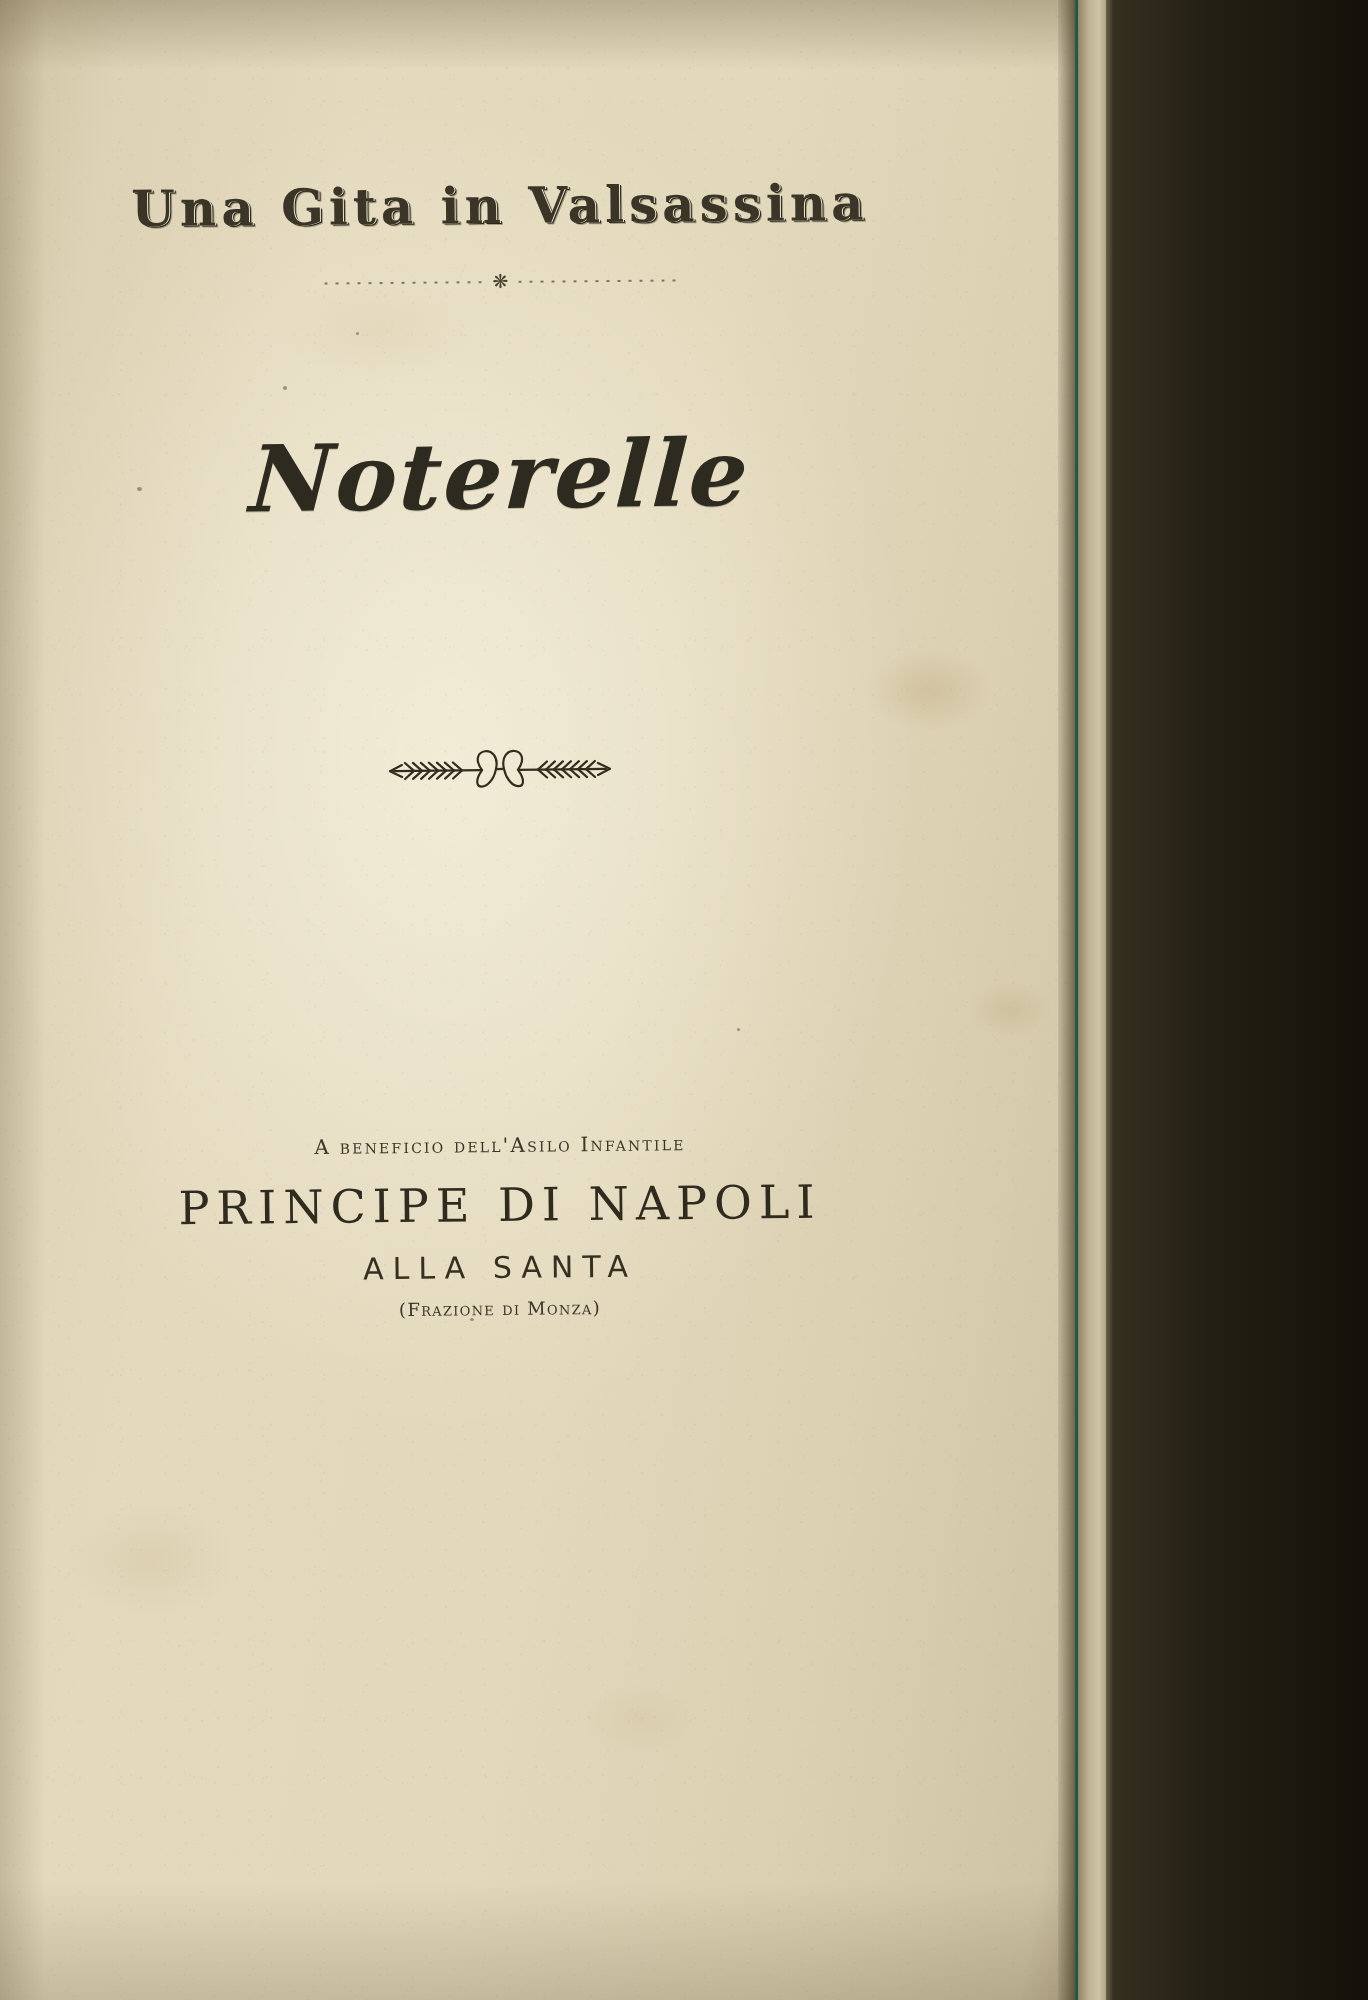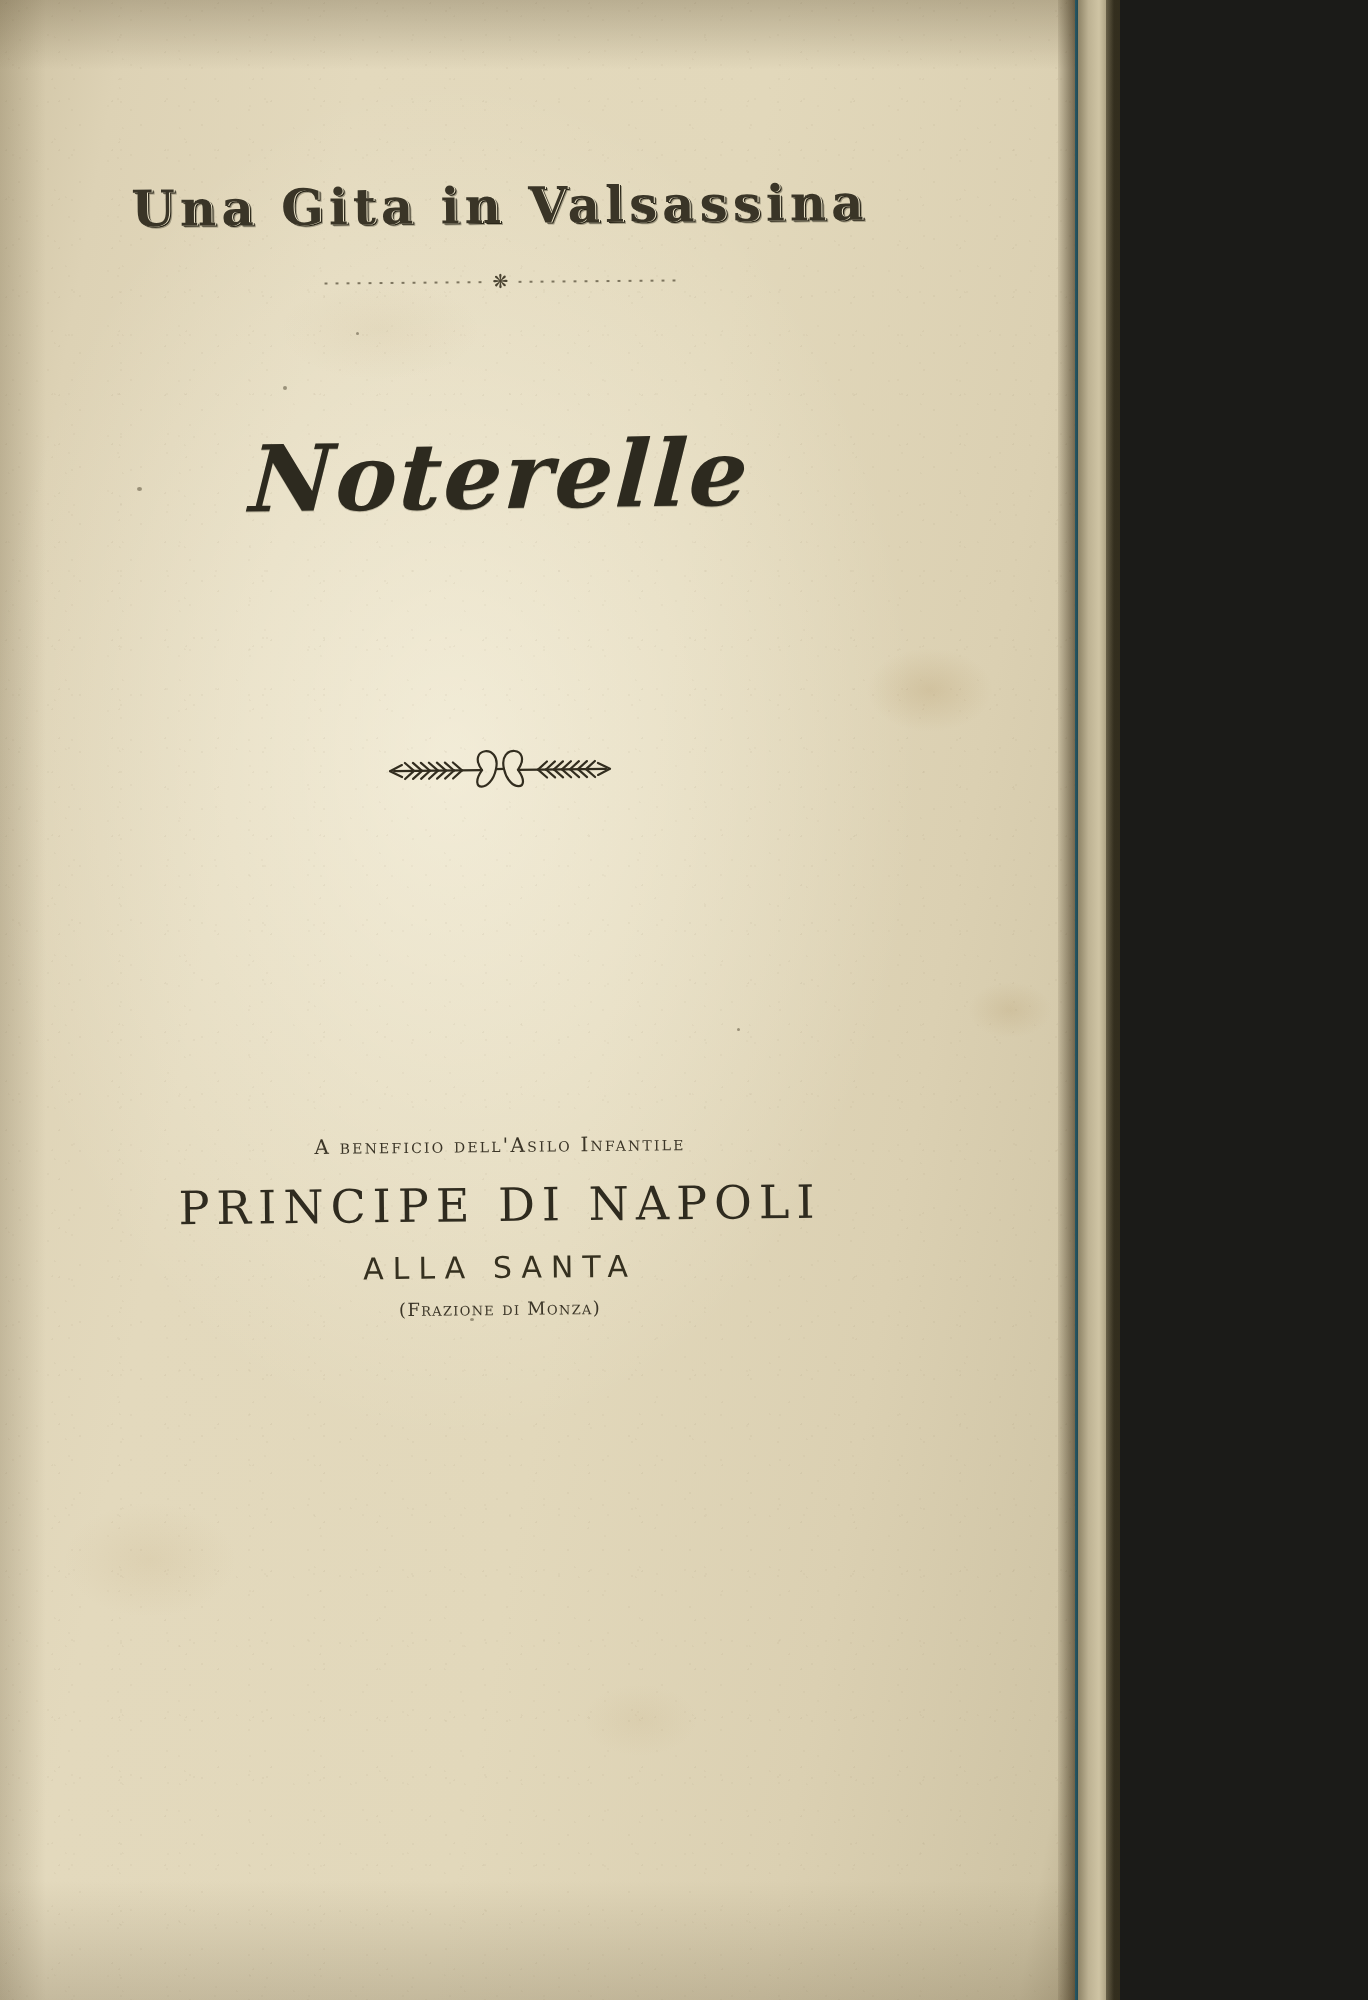--- a/index.html
+++ b/index.html
@@ -10,24 +10,24 @@
   body {
     width: 1368px;
     height: 2000px;
     overflow: hidden;
     font-family: "Liberation Serif", serif;
   }
 
   
   #page-photo {
     position: relative;
-    width: 1120px;
+    width: 1368px;
     height: 2000px;
     overflow: hidden;
-    background: #0ea5e9;
+    background: #14b8a6;
   }
 
   
   .paper {
     position: absolute;
     left: 0;
     top: 0;
     width: 1075px;
     height: 2000px;
     background:

